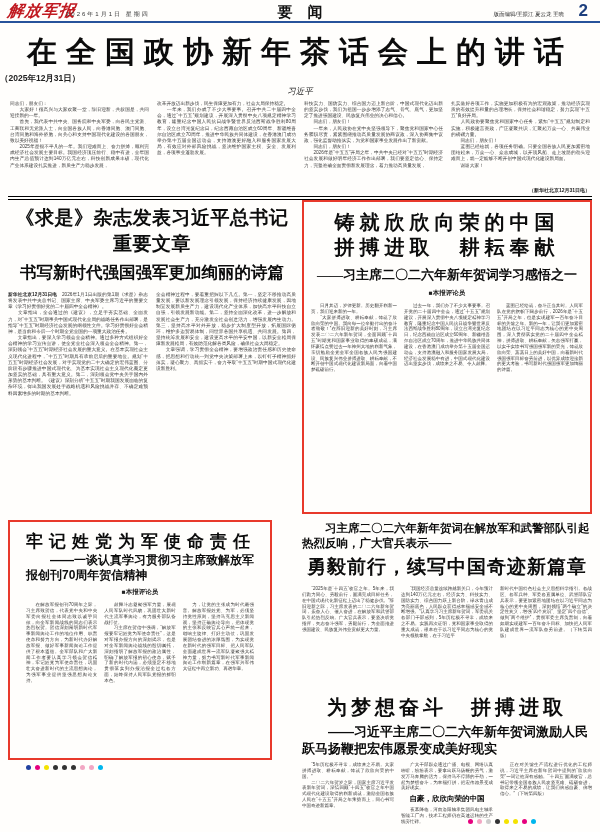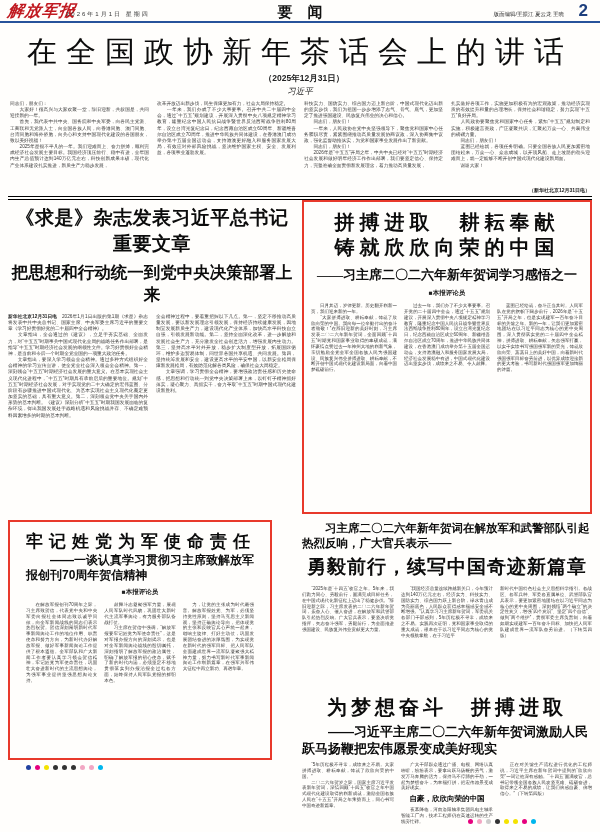--- a/index.html
+++ b/index.html
@@ -13,23 +13,23 @@
     font-style:italic;font-weight:bold;font-size:16px;color:#c01920;letter-spacing:1px;
     transform:skewX(-8deg);}
   .mast-date{position:absolute;left:66px;top:10px;font-size:6px;letter-spacing:2px;color:#333;}
   .mast-section{position:absolute;left:0;right:0;top:3px;text-align:center;
     font-size:15px;font-weight:900;color:#111;}
   .mast-editors{position:absolute;right:36px;top:11px;font-size:5.5px;color:#333;}
   .mast-page{position:absolute;right:12px;top:1px;font-size:17px;font-weight:900;color:#1d3f7d;}
   .mast-rule{position:absolute;left:0;right:0;top:21px;height:0;border-top:2px solid #27539b;}
   
   .lead-title{position:absolute;left:0;right:0;top:32px;text-align:center;
-    font-size:30px;font-weight:400;letter-spacing:9px;color:#0c0c0c;white-space:nowrap;}
-  .lead-dateline{position:absolute;left:0;right:0;top:73px;text-align:center;
-    font-size:8.5px;font-weight:bold;color:#222;margin-left:8px;}
+    font-size:30px;font-weight:700;letter-spacing:9px;color:#0c0c0c;white-space:nowrap;}
+  .lead-dateline{position:absolute;left:0;right:0;top:73px;text-align:left;
+    font-size:8.5px;font-weight:bold;color:#222;}
   .lead-author{position:absolute;left:0;right:0;top:86px;text-align:center;
     font-family:"Liberation Serif",serif;font-style:italic;font-size:8.5px;color:#222;}
   .speech{position:absolute;left:10px;top:101px;width:580px;height:92px;display:flex;gap:8px;}
   .speech .col{flex:1;overflow:hidden;}
   .bodytext{font-size:4.7px;line-height:6.15px;text-align:justify;color:#3a3a3a;
     white-space:pre-wrap;overflow:hidden;}
   .speech .col4wrap{flex:1;display:flex;flex-direction:column;overflow:hidden;}
   .speech .col4wrap .bodytext{flex:1;}
   .credit{font-size:5px;font-weight:bold;text-align:right;color:#222;padding-top:1px;}
   .midrule{position:absolute;left:8px;right:8px;top:196px;height:2px;
@@ -110,21 +110,21 @@
 　　同志们，朋友们！
 　　蓝图已经绘就，各项任务明确。只要全国各族人民更加紧密地团结起来，万众一心、众志成城，以开顶风船、走上坡路的劲头迎难而上，就一定能够不断开创中国式现代化建设新局面。
 　　谢谢大家！</div>
       <div class="credit">（新华社北京12月31日电）</div>
     </div>
   </div>
   <div class="midrule"></div>
 
   <div class="qiushi">
     <div class="kicker">《求是》杂志发表习近平总书记重要文章</div>
-    <div class="qiushi-headline">把思想和行动统一到党中央决策部署上来</div>
+    <div class="qiushi-headline">书写新时代强国强军更加绚丽的诗篇</div>
     <div class="qiushi-body">
       <div class="bodytext" style="font-size:4.7px;line-height:6.15px;"><span class="lead-in">新华社北京12月31日电</span><span>　2026年1月1日出版的第1期《求是》杂志将发表中共中央总书记、国家主席、中央军委主席习近平的重要文章《学习好贯彻好党的二十届四中全会精神》。
 　　文章指出，全会通过的《建议》，立足于夯实基础、全面发力，对“十五五”时期事关中国式现代化全局的战略任务作出部署，是指导“十五五”时期经济社会发展的纲领性文件。学习好贯彻好全会精神，是当前和今后一个时期全党全国的一项重大政治任务。
 　　文章指出，要深入学习领会全会精神。通过多种方式组织好全会精神的学习宣传宣讲，使全党全社会深入领会全会精神。第一，深刻领会“十五五”时期经济社会发展的重大意义。在基本实现社会主义现代化进程中，“十五五”时期具有承前启后的重要地位。规划“十五五”时期经济社会发展，对于实现党的二十大确定的宏伟蓝图、分阶段有步骤推进中国式现代化、为基本实现社会主义现代化奠定更加坚实的基础，具有重大意义。第二，深刻领会党中央关于国内外形势的基本判断。《建议》深刻分析“十五五”时期我国发展面临的复杂环境，得出我国发展处于战略机遇和风险挑战并存、不确定难预料因素增多的时期的基本判断。</span></div>
       <div class="bodytext" style="font-size:4.7px;line-height:6.15px;">全会精神过程中，要着重把握以下几点。第一，坚定不移推动高质量发展，要以新发展理念引领发展，保持经济持续健康发展，因地制宜发展新质生产力，建设现代化产业体系，加快高水平科技自立自强，引领发展新动能。第二，坚持全面深化改革，进一步解放和发展社会生产力，充分激发全社会创造活力，增强发展内生动力。第三，坚持高水平对外开放，稳步扩大制度型开放，拓展国际循环，维护多边贸易体制，同世界各国共享机遇、共同发展。第四，坚持统筹发展和安全，建设更高水平的平安中国，以新安全格局保障新发展格局，有效防范化解各类风险，确保社会大局稳定。
 　　文章强调，学习贯彻全会精神，要增强政治责任感和历史使命感，把思想和行动统一到党中央决策部署上来，以钉钉子精神抓好落实，凝心聚力、真抓实干，奋力夺取“十五五”时期中国式现代化建设新胜利。</div>
     </div>
   </div>
 
   <div class="redbox mission-box">
@@ -144,22 +144,22 @@
       <span class="dot" style="background: rgb(244, 227, 0);"></span>
       <span class="dot" style="background: rgb(51, 51, 51);"></span>
       <span class="dot" style="background: rgb(51, 51, 51);"></span>
       <span class="dot" style="background: rgb(51, 51, 51);"></span>
       <span class="dot" style="background: rgb(242, 167, 195);"></span>
       <span class="dot" style="background: rgb(242, 167, 195);"></span>
       <span class="dot" style="background: rgb(0, 182, 237);"></span>
     </div>
 
   <div class="redbox pinbo-box">
+    <div class="pinbo-h">铸就欣欣向荣的中国</div>
     <div class="pinbo-h">拼搏进取　耕耘奉献</div>
-    <div class="pinbo-h">铸就欣欣向荣的中国</div>
     <div class="pinbo-sub">——习主席二〇二六年新年贺词学习感悟之一</div>
     <div class="byline">■本报评论员</div>
     <div class="pinbo-body">
       <div class="bodytext smallbody">　　日月其迈，岁律更新。历史翻开崭新一页，我们迎来新的一年。
 　　“大家拼搏进取、耕耘奉献，铸就了欣欣向荣的中国。我向每一位辛勤付出的奋斗者致敬！”在辞旧迎新的美好时刻，习主席发表二〇二六年新年贺词，全面回顾“十四五”时期党和国家事业取得的丰硕成就，满怀豪情点赞过去一年神州大地的崭新气象，亲切勉励全党全军全国各族人民为强国建设、民族复兴伟业拼搏进取、耕耘奉献，不断开创中国式现代化建设新局面，向着中国梦砥砺前行。</div>
       <div class="bodytext smallbody">　　过去一年，我们办了不少大事要事。召开党的二十届四中全会，通过“十五五”规划建议，开展深入贯彻中央八项规定精神学习教育，隆重纪念中国人民抗日战争暨世界反法西斯战争胜利80周年，设立台湾光复纪念日，纪念西藏自治区成立60周年、新疆维吾尔自治区成立70周年，推进中华民族共同体建设，在香港澳门成功举办第十五届全国运动会，支持港澳融入和服务国家发展大局，经济社会发展稳中有进，中国式现代化建设迈出坚实步伐，成绩来之不易、令人鼓舞。</div>
       <div class="bodytext smallbody">　　蓝图已经绘就，奋斗正当其时。人民军队在党的旗帜下阔步前行，2026年是“十五五”开局之年，也是实现建军一百年奋斗目标的关键之年。新的一年，让我们更加紧密地团结在以习近平同志为核心的党中央周围，深入贯彻落实党的二十届四中全会精神，拼搏进取、耕耘奉献，矢志强军打赢，以实干实绩书写强国强军新的荣光，铸就欣欣向荣、蒸蒸日上的美好中国，向着新时代强国强军目标奋勇前进，以优异成绩迎接新的更大考验，书写新时代强国强军更加绚丽的诗篇。</div>
     </div>
   </div>
 

